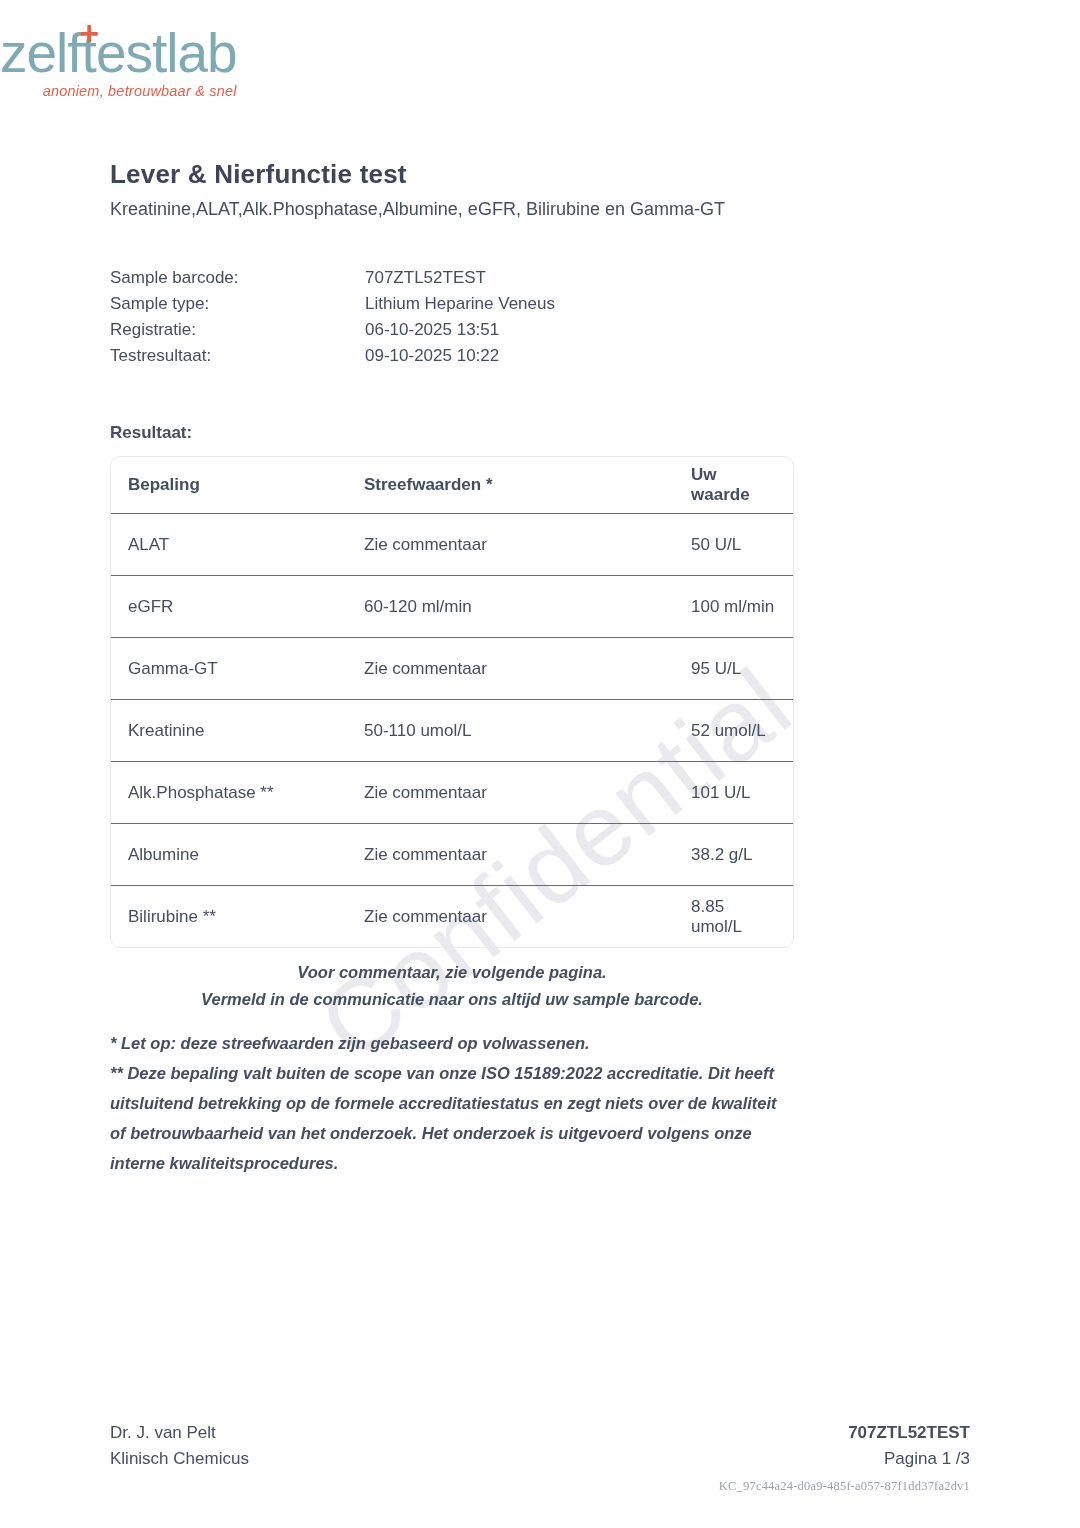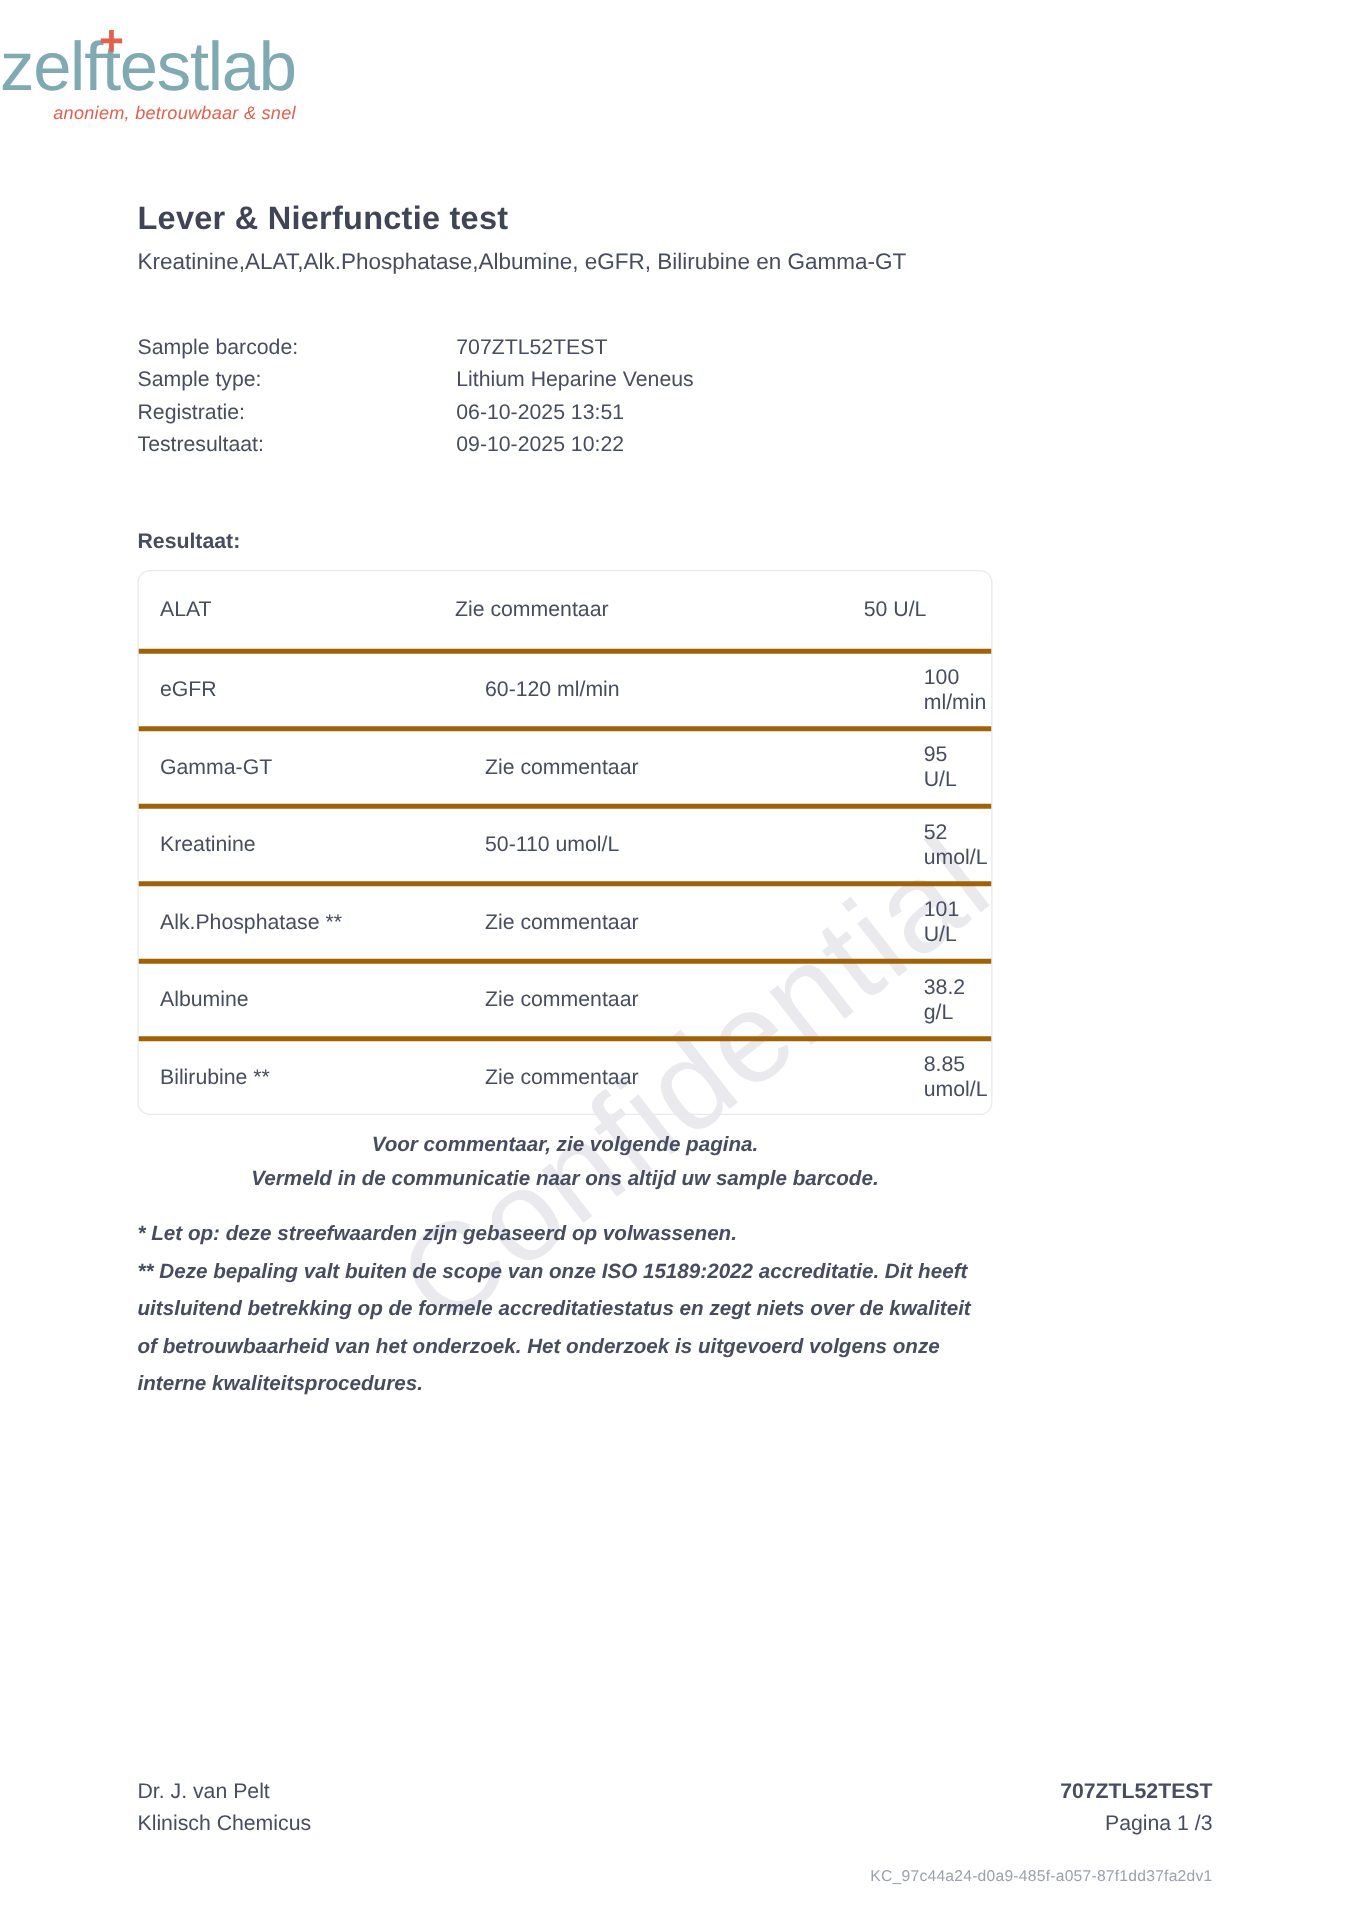--- a/index.html
+++ b/index.html
@@ -96,44 +96,45 @@
   }
   .t-row {
     display:grid;
     grid-template-columns:236px 327px 1fr;
     align-items:center;
     padding:0 17px;
     height:62px;
     font-size:17px;
   }
   .t-head { height:56px; font-weight:bold; }
-  .t-row + .t-row { border-top:4px solid #a16207;gap:24px; }
+  .t-row + .t-row { border-top:1px solid #a16207; }
 
   
   .notes-1 { margin-top:11px; font-size:16.5px; font-weight:bold; font-style:italic; line-height:27px;text-align:center; }
   .notes-2 { margin-top:15px; font-size:16.5px; font-weight:bold; font-style:italic; line-height:30px; }
 
   
   .footer {
     position:absolute;
     left:110px; top:1420px;
     width:860px;
     display:flex;
     justify-content:space-between;
     align-items:flex-start;
     z-index:1;
   }
   .footer-left { font-size:17px; line-height:26px; }
   .footer-right { text-align:right; font-size:17px; line-height:26px; }
   .footer-barcode { font-weight:bold; }
   .footer-code {
-    margin-top:16px;
+    margin-top:1px;
     font-size:12.5px;
     color:#9ba1ad;
     letter-spacing:0.2px;
+    font-family:Liberation Serif, serif;
   }
 </style>
 </head>
 <body>
 
 <div class="page">
 
   <div class="watermark">Confidential</div>
 
   <div class="content">
@@ -165,20 +166,25 @@
         </div>
         <div class="si-row">
           <span class="si-label">Testresultaat:</span>
           <span class="si-value">09-10-2025 10:22</span>
         </div>
       </div>
 
       <div class="section-label">Resultaat:</div>
 
       <div class="results-table">
+        <div class="t-row t-head">
+          <span>Bepaling</span>
+          <span>Streefwaarden *</span>
+          <span>Uw waarde</span>
+        </div>
         <div class="t-row">
           <span>ALAT</span>
           <span>Zie commentaar</span>
           <span>50 U/L</span>
         </div>
         <div class="t-row">
           <span>eGFR</span>
           <span>60-120 ml/min</span>
           <span>100 ml/min</span>
         </div>

